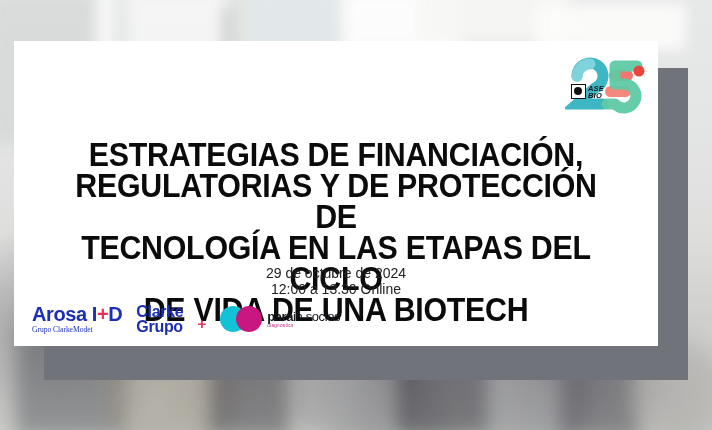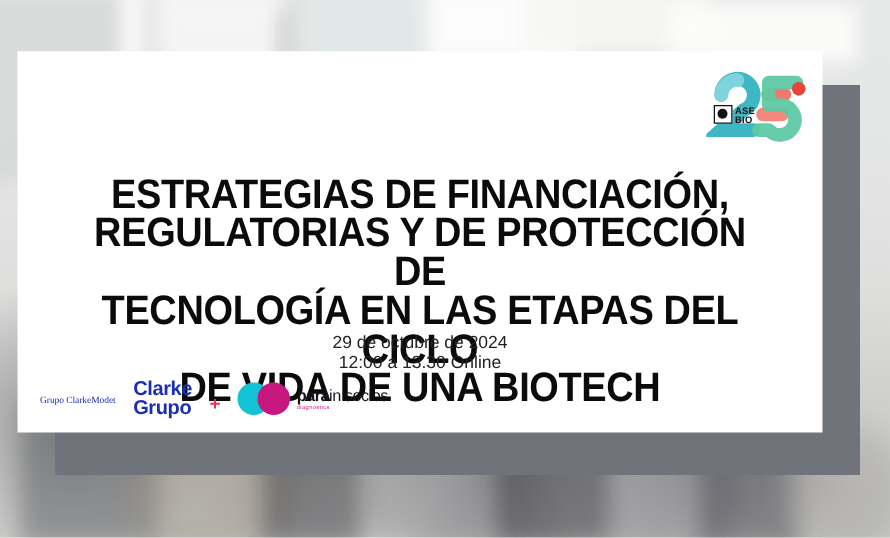--- a/index.html
+++ b/index.html
@@ -62,20 +62,21 @@
     background: #ffffff;
   }
 
   
   .asebio-logo {
     position: absolute;
     right: 9px;
     top: 15px;
     width: 84px;
     height: 62px;
+    font-style: italic;
   }
   .asebio-mark {
     position: absolute;
     left: 6px;
     top: 28px;
     display: flex;
     align-items: center;
     gap: 2px;
     z-index: 4;
   }
@@ -294,20 +295,21 @@
 DE VIDA DE UNA BIOTECH</h1>
 
     <div class="datetime">
       <div>29 de octubre de 2024</div>
       <div>12:00 a 13.30 Online</div>
     </div>
 
     <div class="sponsors">
 
       <div class="arosa">
+        <div class="arosa-top"><span>Arosa I</span><span class="arosa-plus">+</span><span>D</span></div>
         <div class="arosa-sub">Grupo ClarkeModet</div>
       </div>
 
       <div class="clarke">
         <div class="clarke-words">
           <div>Clarke</div>
           <div>Grupo</div>
         </div>
         <div class="clarke-plus">+</div>
       </div>

